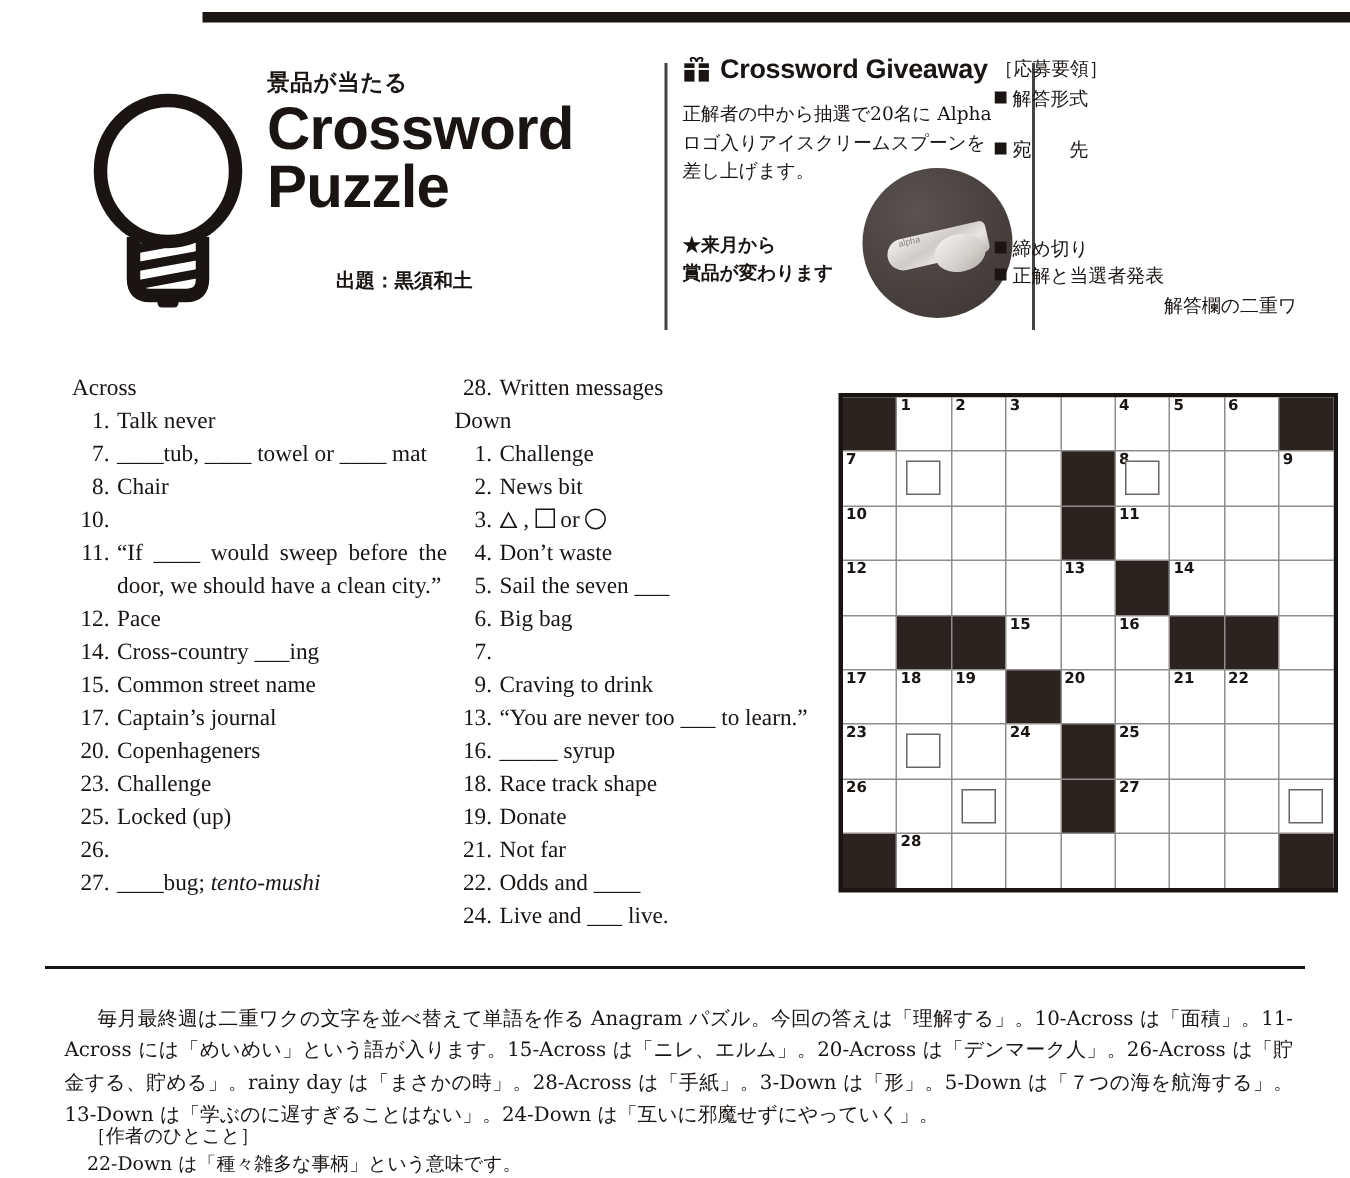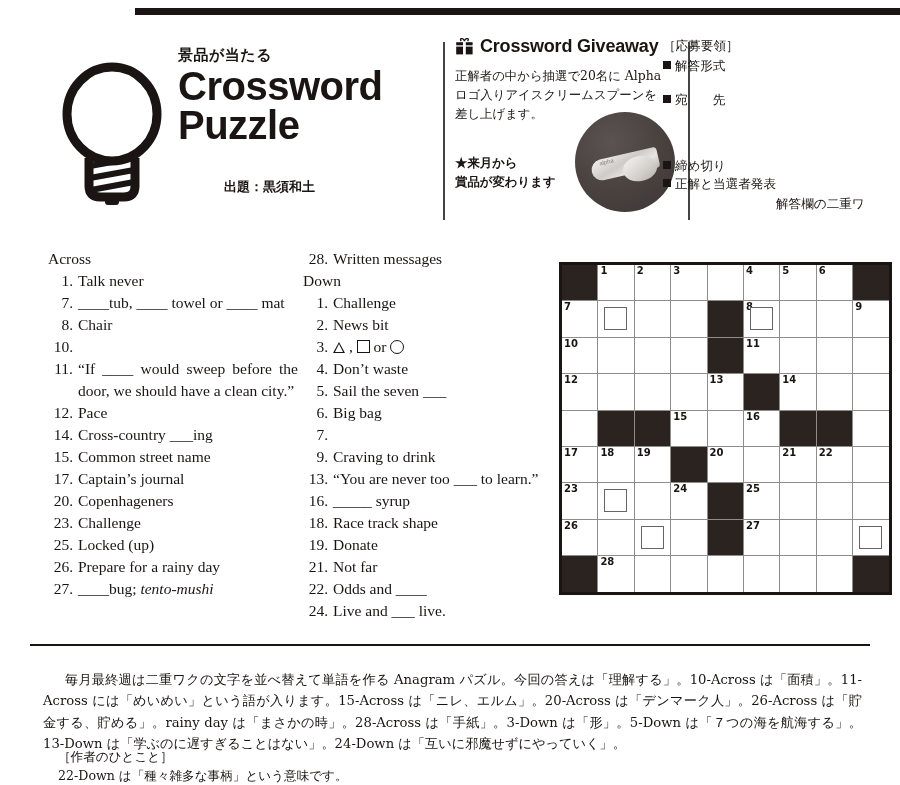--- a/index.html
+++ b/index.html
@@ -326,21 +326,20 @@
         <div class="clue">
           <span class="num">23.</span>
           <span class="txt">Challenge</span>
         </div>
         <div class="clue">
           <span class="num">25.</span>
           <span class="txt">Locked (up)</span>
         </div>
         <div class="clue">
           <span class="num">26.</span>
-          <span class="txt">Prepare for a rainy day</span>
         </div>
         <div class="clue">
           <span class="num">27.</span>
           <span class="txt">____bug; <i>tento-mushi</i></span>
         </div>
       </div>
     <div class="col c2" id="col-right">
         <div class="clue">
           <span class="num">28.</span>
           <span class="txt">Written messages</span>

